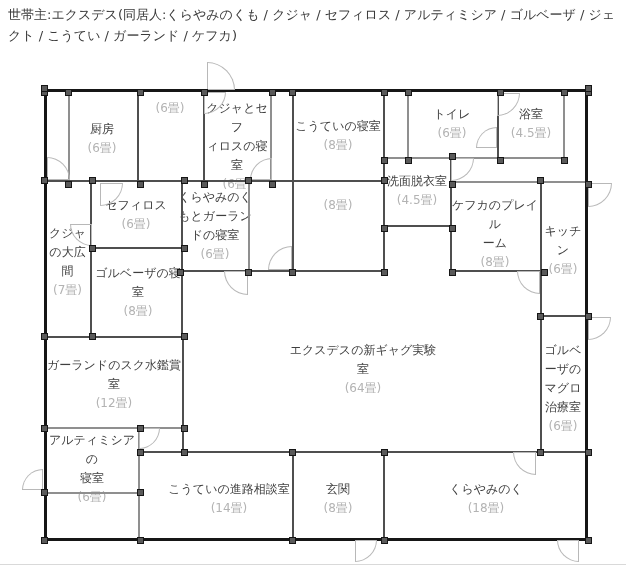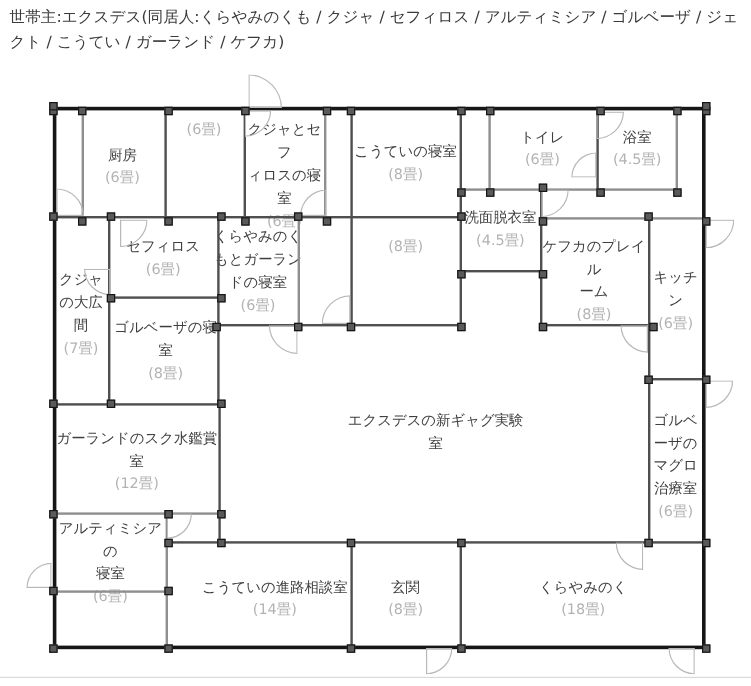--- a/index.html
+++ b/index.html
@@ -107,20 +107,21 @@
   <div class="room-label" style="left:314px;top:480px;width:48px">
       <span class="rname">玄関</span>
       <span class="rsize">(8畳)</span>
     </div>
   <div class="room-label" style="left:443px;top:480px;width:86px">
       <span class="rname">くらやみのく</span>
       <span class="rsize">(18畳)</span>
     </div>
   <div class="room-label" style="left:285px;top:341px;width:156px">
       <span class="rname">エクスデスの新ギャグ実験室</span>
+      <span class="rsize">(64畳)</span>
     </div>
   <div class="room-label" style="left:541px;top:341px;width:44px">
       <span class="rname">ゴルベ
 ーザの
 マグロ
 治療室</span>
       <span class="rsize">(6畳)</span>
     </div>
 <div class="wall o" style="left: 44px; top: 89px; width: 545px; height: 3px;"></div>
     <div class="wall o" style="left: 44px; top: 538px; width: 545px; height: 3px;"></div>

